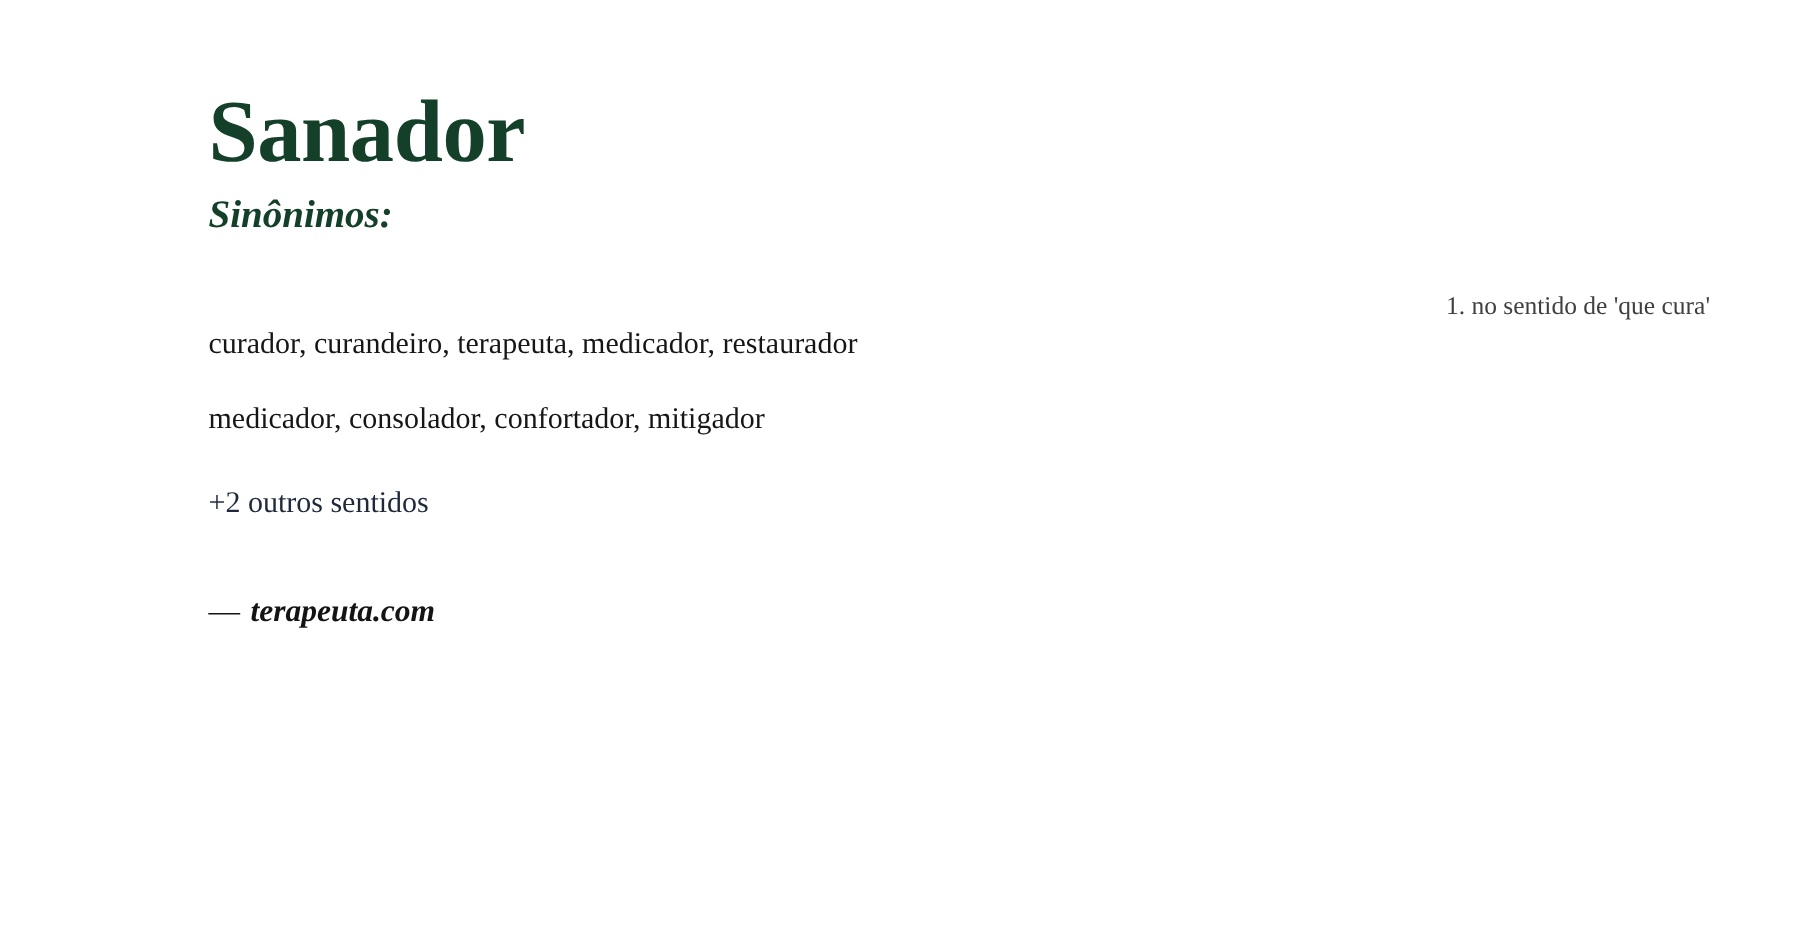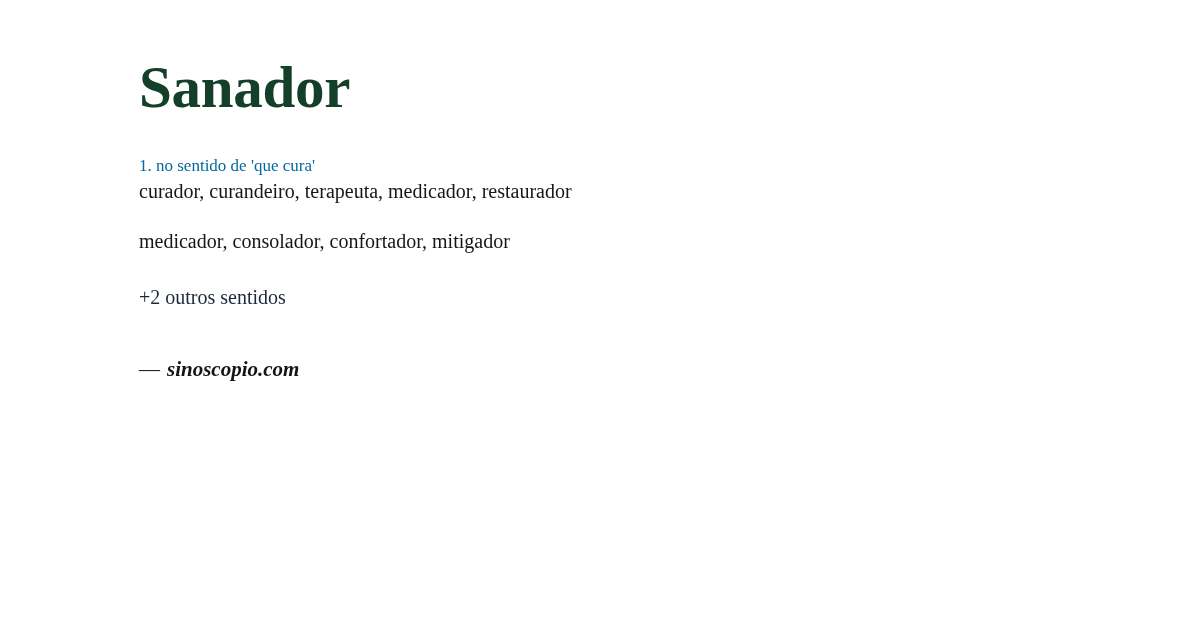--- a/index.html
+++ b/index.html
@@ -64,23 +64,24 @@
     margin-bottom: 24px;
   }
   .sense-block:last-of-type {
     margin-bottom: 0;
   }
 
   .sense-label {
     font-family: "Liberation Serif", "DejaVu Serif", serif;
     font-size: 17px;
     line-height: 1.25;
-    color: #0369a1;
+    color: #404040;
     font-weight: normal;
     white-space: nowrap;
+    text-align: right;
   }
 
   .sense-synonyms {
     font-family: "Liberation Serif", "DejaVu Serif", serif;
     font-size: 20px;
     line-height: 1.3;
     color: #161616;
     margin-top: 2px;
     white-space: nowrap;
   }
@@ -112,35 +113,36 @@
   }
 </style>
 </head>
 <body>
 
 <div class="card">
   <div class="content">
 
     <h1 class="headword">Sanador</h1>
 
+    <div class="subtitle">Sinônimos:</div>
 
     <div class="senses">
 
       <div class="sense-block">
         <div class="sense-label">1. no sentido de 'que cura'</div>
         <div class="sense-synonyms">curador, curandeiro, terapeuta, medicador, restaurador</div>
       </div>
 
       <div class="sense-block">
         <div class="sense-synonyms">medicador, consolador, confortador, mitigador</div>
       </div>
 
 
     </div>
 
     <div class="more-note">+2 outros sentidos</div>
 
     <div class="attribution">
-      <span class="dash">—</span><span>sinoscopio.com</span>
+      <span class="dash">—</span><span>terapeuta.com</span>
     </div>
 
   </div>
 </div>
 
 </body></html>

